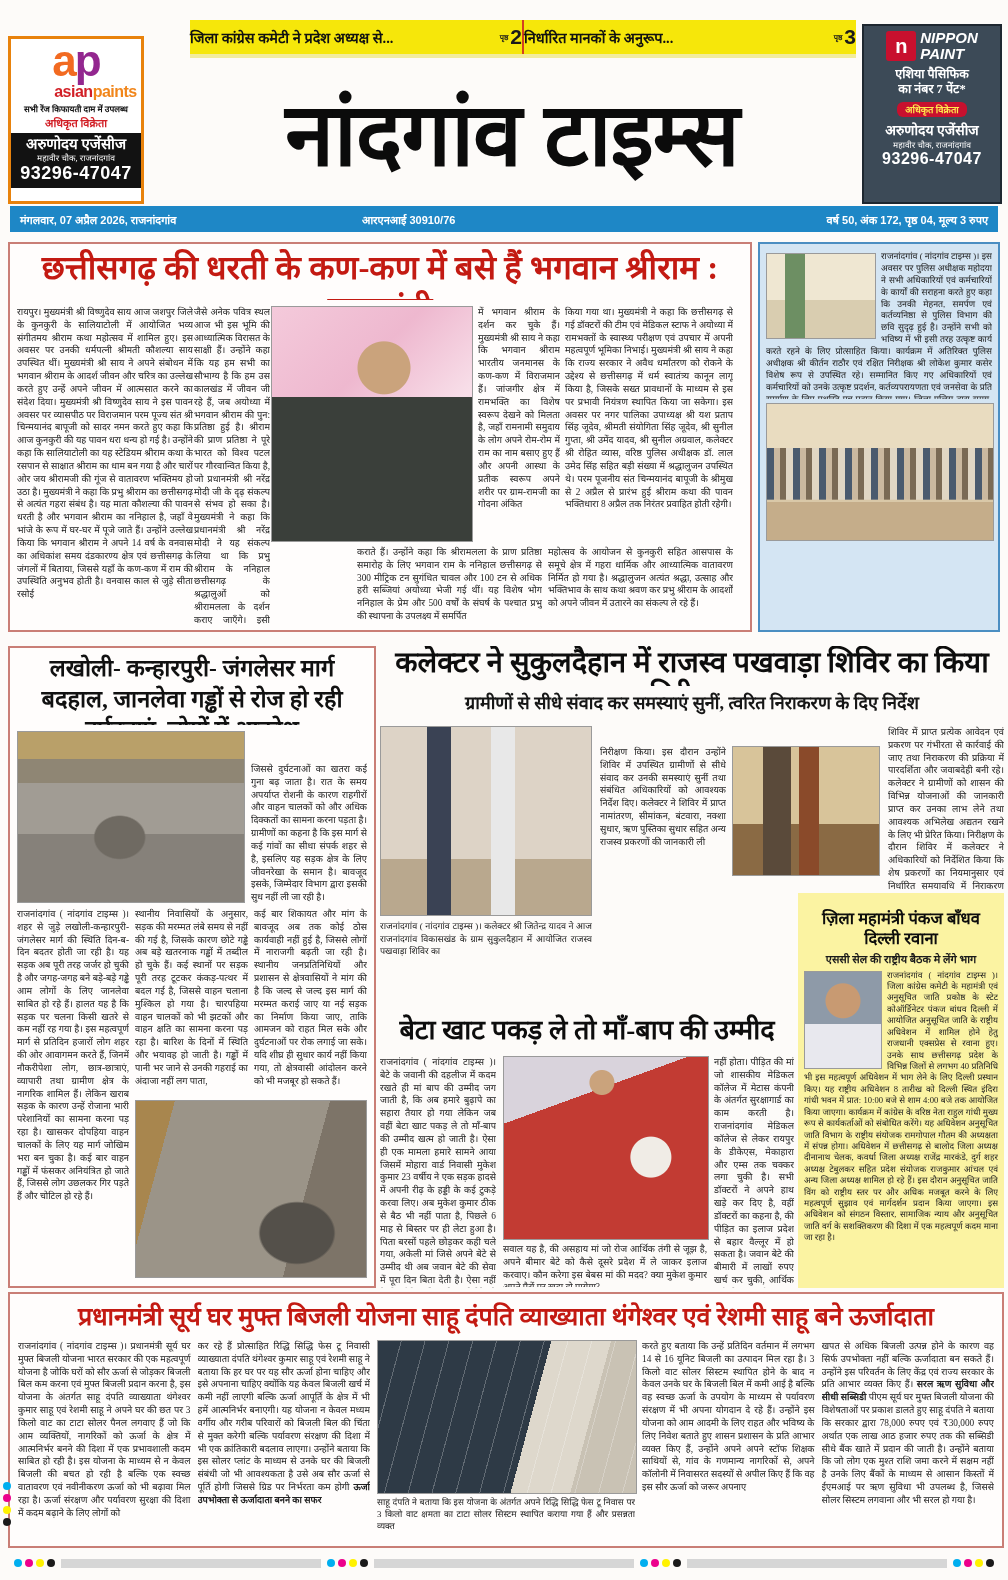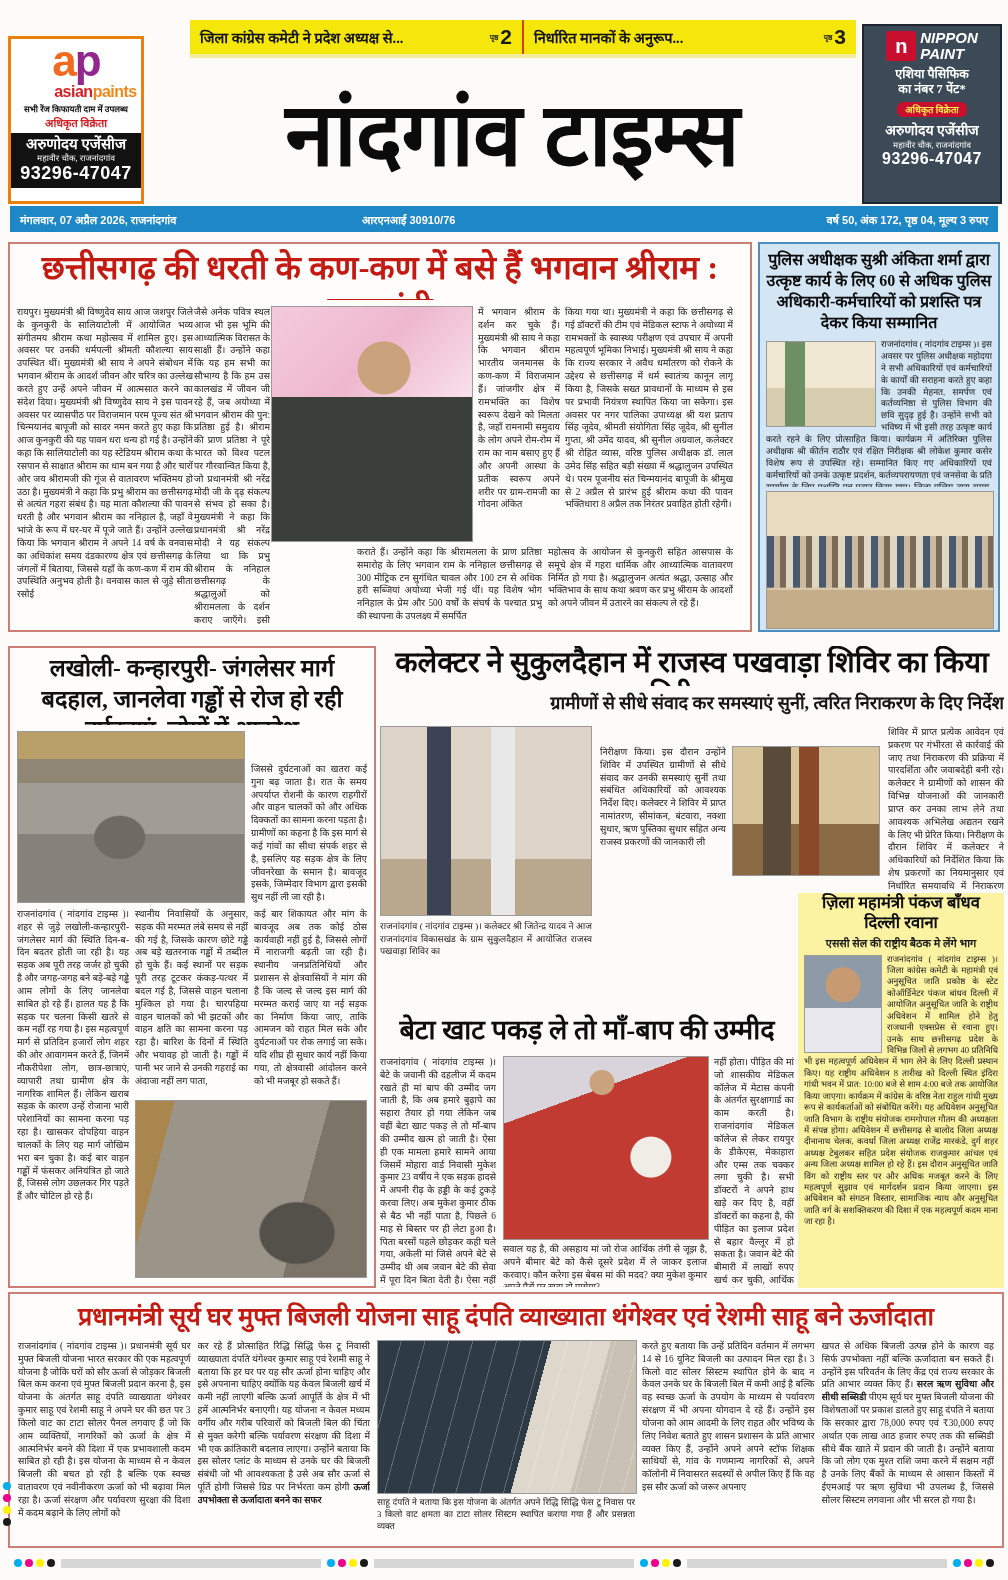--- a/index.html
+++ b/index.html
@@ -18,21 +18,21 @@
   .ap-a{color:#f26a21;} .ap-p{color:#93278f;}
   .ap-brand{font-family:"Liberation Sans","DejaVu Sans",sans-serif;font-size:16px;font-weight:bold;letter-spacing:-0.5px;margin-left:39px;}
   .ap-brand .b1{color:#d21f26;} .ap-brand .b2{color:#f1861b;}
   .ap-line1{font-size:8.5px;font-weight:bold;color:#111;margin-top:2px;}
   .ap-line2{font-size:11px;font-weight:bold;color:#d21f26;margin:1px 0 3px;}
   .ap-black{background:#121212;color:#fff;padding:3px 2px 4px;}
   .ap-dealer{font-size:15px;font-weight:bold;line-height:1.15;}
   .ap-addr{font-size:8.5px;line-height:1.2;}
   .ap-phone{font-size:18px;font-weight:bold;letter-spacing:0.5px;font-family:"Liberation Sans","DejaVu Sans",sans-serif;}
   .teaser{left:190px;top:20px;width:666px;height:38px;background:#f6e70a;display:flex;align-items:center;border-bottom:4px solid #f2ec9c;box-sizing:border-box;}
-  .teaser-half{flex:1;display:flex;align-items:center;padding:0 10px;height:100%;justify-content:space-between;}
+  .teaser-half{flex:1;display:flex;align-items:center;padding:0 0;height:100%;justify-content:space-between;}
   .teaser-half.right{border-left:2px solid #d3401f;}
   .teaser-text{font-size:14.5px;font-weight:bold;color:#111;flex:1;}
   .pg-label{font-size:7.5px;font-weight:bold;margin-right:2px;}
   .pg-num{font-size:21px;font-weight:bold;font-family:"Liberation Sans","DejaVu Sans",sans-serif;}
   .masthead{left:162px;top:60px;width:700px;height:142px;display:flex;align-items:center;justify-content:center;
     font-size:88px;font-weight:800;color:#0b0b0b;font-family:"Liberation Sans","DejaVu Sans",sans-serif;letter-spacing:-1px;}
   .ad-nippon{left:862px;top:24px;width:140px;height:180px;background:#3c4a57;border:2px solid #1e2730;box-sizing:border-box;color:#fff;text-align:center;padding:4px 3px;}
   .np-row{display:flex;align-items:center;justify-content:center;gap:4px;}
   .np-logo{width:30px;height:30px;background:#c8102e;color:#fff;font-weight:bold;font-size:20px;line-height:30px;border-radius:3px;font-family:"Liberation Sans","DejaVu Sans",sans-serif;}
   .np-brand{font-family:"Liberation Sans","DejaVu Sans",sans-serif;font-style:italic;font-weight:bold;font-size:15px;line-height:1.05;text-align:left;}
@@ -72,42 +72,42 @@
   .road-colA{flex:1;height:100%;margin-top:32px;}
   .road-row2{display:flex;gap:6px;margin-top:5px;height:372px;}
   .road-c1{width:112px;height:100%;}
   .road-right{flex:1;display:flex;flex-direction:column;gap:4px;}
   .road-right-cols{display:flex;gap:6px;height:188px;}
   .road-right-cols .txt{flex:1;height:100%;}
   .road-photo2{width:100%;height:178px;box-sizing:border-box;}
   
   .collector{left:380px;top:646px;width:624px;height:362px;}
   .coll-hl{font-size:29px;font-weight:800;color:#0d0d0d;text-align:center;line-height:1.15;height:40px;overflow:hidden;}
-  .coll-sub{font-size:18px;font-weight:bold;color:#161616;text-align:right;height:28px;overflow:hidden;margin-top:4px;}
+  .coll-sub{font-size:18px;font-weight:bold;color:#161616;text-align:center;height:28px;overflow:hidden;margin-top:4px;}
   .coll-row{display:flex;gap:8px;margin-top:8px;height:282px;}
   .coll-p1stack{width:212px;}
   .coll-photo1{width:210px;height:188px;}
   .coll-caption{font-size:9px;line-height:1.4;text-align:justify;margin-top:4px;height:84px;overflow:hidden;}
   .coll-center{width:280px;display:flex;flex-direction:row;margin-top:20px;}
   .coll-center-row{display:flex;gap:6px;}
   .coll-c2{width:126px;height:168px;}
   .coll-photo2{width:146px;height:128px;}
   .coll-mid{margin-top:4px;height:108px;}
   .coll-c4{width:116px;height:180px;}
   
   .son{left:380px;top:1010px;width:414px;height:278px;}
   .son-hl{font-size:27px;font-weight:800;color:#0d0d0d;text-align:center;height:42px;overflow:hidden;}
   .son-row{display:flex;gap:7px;margin-top:4px;height:232px;}
   .son-c1{width:116px;height:100%;}
   .son-mid{width:204px;display:flex;flex-direction:column;}
   .son-photo{width:204px;height:182px;}
   .son-bottom{margin-top:3px;height:44px;font-size:9.3px;}
   .son-c2{flex:1;height:100%;}
   
-  .delhi{left:798px;top:893px;width:206px;height:395px;background:#fbf3a2;padding:0 6px;box-sizing:border-box;}
+  .delhi{left:798px;top:893px;width:206px;height:395px;background:#fbf3a2;padding:16px 6px;box-sizing:border-box;}
   .delhi-hl{font-size:16.5px;font-weight:800;color:#0d0d0d;text-align:center;line-height:1.2;}
   .delhi-sub{font-size:11px;font-weight:bold;text-align:center;margin-top:2px;}
   .delhi-body{font-size:8.6px;line-height:1.33;text-align:justify;margin-top:4px;height:330px;overflow:hidden;}
   .delhi-photo{float:left;width:76px;height:96px;margin:1px 5px 2px 0;}
   
   .solar{left:8px;top:1292px;width:996px;height:256px;border:2px solid #c97e76;box-sizing:border-box;background:#fffdfc;padding:4px 8px;}
   .solar-hl{font-size:25px;font-weight:800;color:#c31a12;text-align:center;height:36px;overflow:hidden;}
   .solar-row{display:flex;gap:7px;margin-top:6px;height:202px;}
   .solar-row .col{width:174px;height:100%;}
   .solar-mid{width:258px;display:flex;flex-direction:column;}
@@ -225,21 +225,20 @@
       </div>
       <div class="lead-row2">
         <div class="txt">कराते हैं। उन्होंने कहा कि श्रीरामलला के प्राण प्रतिष्ठा समारोह के लिए भगवान राम के ननिहाल छत्तीसगढ़ से 300 मीट्रिक टन सुगंधित चावल और 100 टन से अधिक हरी सब्जियां अयोध्या भेजी गई थीं। यह विशेष भोग ननिहाल के प्रेम और 500 वर्षों के संघर्ष के पश्चात प्रभु की स्थापना के उपलक्ष्य में समर्पित</div>
         <div class="txt">महोत्सव के आयोजन से कुनकुरी सहित आसपास के समूचे क्षेत्र में गहरा धार्मिक और आध्यात्मिक वातावरण निर्मित हो गया है। श्रद्धालुजन अत्यंत श्रद्धा, उत्साह और भक्तिभाव के साथ कथा श्रवण कर प्रभु श्रीराम के आदर्शों को अपने जीवन में उतारने का संकल्प ले रहे हैं।</div>
       </div>
     </div>
   </div>
 </div>
 
 <div class="abs police">
-  <div class="police-hl">पुलिस अधीक्षक सुश्री अंकिता शर्मा द्वारा उत्कृष्ट कार्य के लिए 60 से अधिक पुलिस अधिकारी-कर्मचारियों को प्रशस्ति पत्र देकर किया सम्मानित</div>
   <div class="police-body">
     <span class="photo ph-police1 police-photo1"></span>
     <span>राजनांदगांव ( नांदगांव टाइम्स )। इस अवसर पर पुलिस अधीक्षक महोदया ने सभी अधिकारियों एवं कर्मचारियों के कार्यों की सराहना करते हुए कहा कि उनकी मेहनत, समर्पण एवं कर्तव्यनिष्ठा से पुलिस विभाग की छवि सुदृढ़ हुई है। उन्होंने सभी को भविष्य में भी इसी तरह उत्कृष्ट कार्य करते रहने के लिए प्रोत्साहित किया। कार्यक्रम में अतिरिक्त पुलिस अधीक्षक श्री कीर्तन राठौर एवं रक्षित निरीक्षक श्री लोकेश कुमार कसेर विशेष रूप से उपस्थित रहे। सम्मानित किए गए अधिकारियों एवं कर्मचारियों को उनके उत्कृष्ट प्रदर्शन, कर्तव्यपरायणता एवं जनसेवा के प्रति समर्पण के लिए प्रशस्ति पत्र प्रदान किया गया। जिला पुलिस द्वारा समय-समय पर ऐसे कार्यक्रम आयोजित कर कर्मचारियों का मनोबल बढ़ाया जाता है, जिससे वे और अधिक उत्साह एवं जिम्मेदारी के साथ अपने कर्तव्यों का निर्वहन कर सकें।</span>
   </div>
   <div class="photo ph-group police-photo2"></div>
 </div>
 
 <div class="abs road">
   <div class="road-hl">लखोली- कन्हारपुरी- जंगलेसर मार्ग बदहाल, जानलेवा गड्ढों से रोज हो रही दुर्घटनाएं, लोगों में आक्रोश</div>
   <div class="road-row1">

